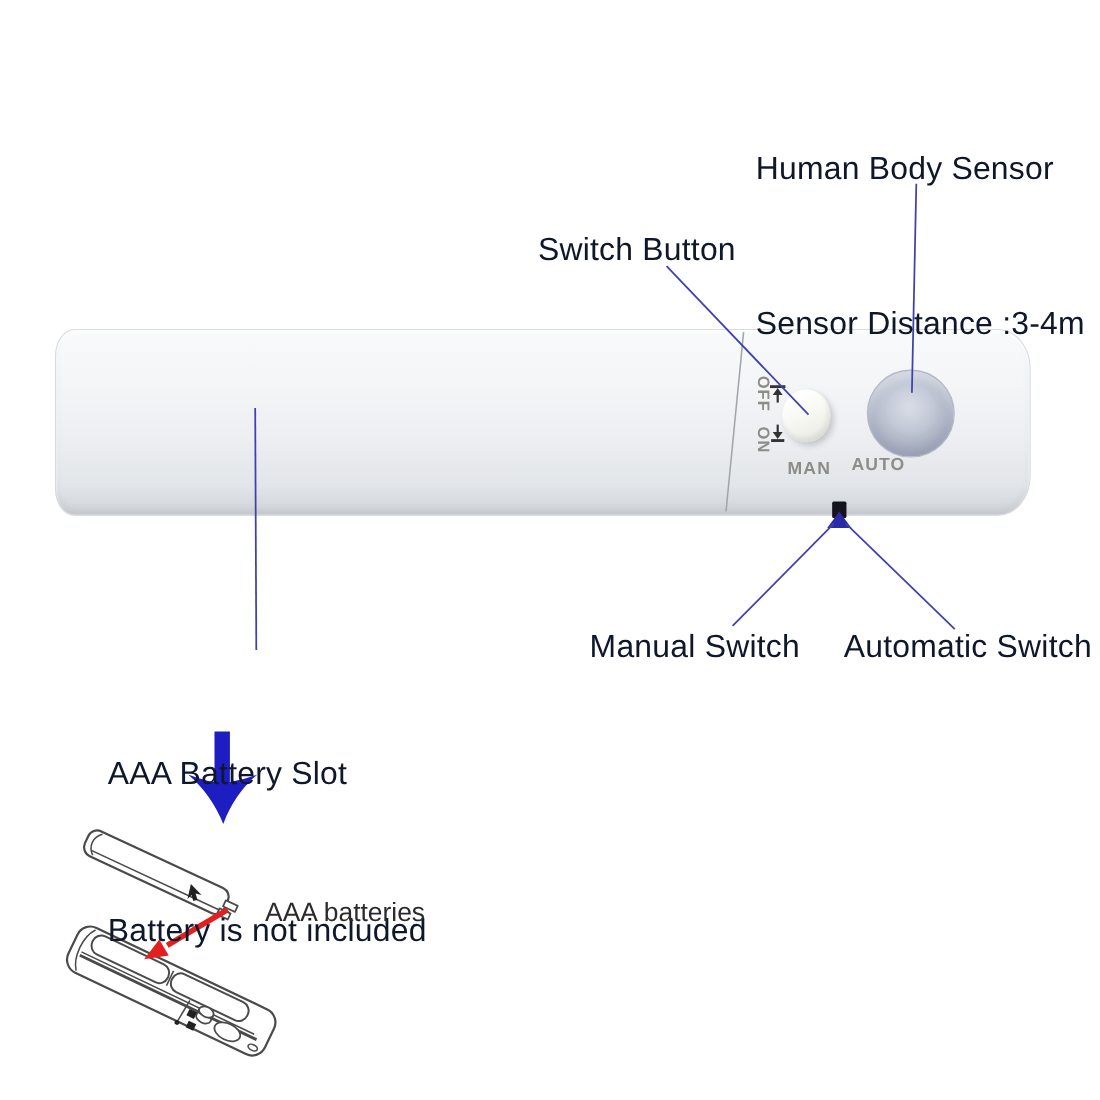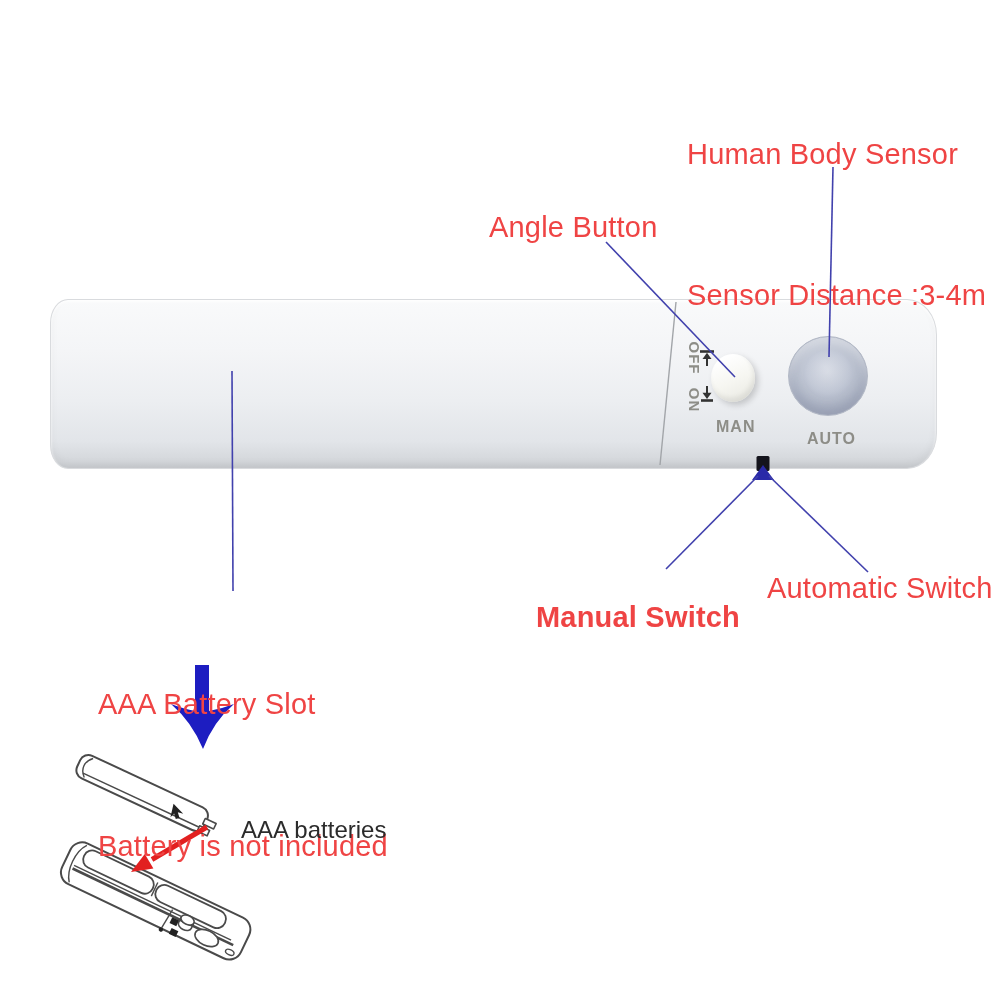--- a/index.html
+++ b/index.html
@@ -1,21 +1,21 @@
 <!DOCTYPE html>
 <html><head>
 <meta charset="utf-8">
 <style>
   html,body{margin:0;padding:0;background:#ffffff;}
   #stage{
     position:relative;width:1000px;height:1000px;background:#ffffff;
     overflow:hidden;font-family:"Liberation Sans",sans-serif;
   }
   .label{
-    position:absolute;color:#ef4444;font-size:29px;line-height:47px;
+    position:absolute;color:#0f172a;font-size:29px;line-height:47px;
     white-space:pre;letter-spacing:0.2px;
   }
   .label-sm{position:absolute;color:#2b2b2b;font-size:24px;white-space:pre;}
   #device{
     position:absolute;left:50px;top:299px;width:885px;height:168px;
     border-radius:18px 30px 30px 18px / 24px 36px 36px 24px;
     background:linear-gradient(180deg,#f9fafb 0%,#f4f5f7 30%,#eceef1 60%,#e2e5e9 84%,#d4d7db 96%,#cbced2 100%);
     border:1px solid #d9dbde;
     box-shadow:inset 0 2px 3px rgba(255,255,255,.9), inset 0 -4px 8px rgba(0,0,0,.05);
   }
@@ -51,21 +51,21 @@
   <div id="sensor-dome">
     <div id="sensor-facet"></div>
   </div>
 
   <div id="switch-knob"></div>
 
   <div class="marking marking-rot" style="left:694px;top:358px;">OFF</div>
   <div class="marking marking-rot" style="left:694px;top:400px;">ON</div>
 
   <div class="marking" style="left:716px;top:418px;font-size:16px;">MAN</div>
-  <div class="marking" style="left:774px;top:430px;font-size:16px;margin-left:33px;">AUTO</div>
+  <div class="marking" style="left:774px;top:414px;font-size:16px;">AUTO</div>
 
   <svg id="svg-overlay" width="1000" height="1000" viewBox="0 0 1000 1000">
 
     <line x1="676" y1="302" x2="660" y2="465" stroke="#a2a5a9" stroke-width="1.4"></line>
 
     <g stroke="#333333" fill="#333333">
       <line x1="700" y1="351.5" x2="714" y2="351.5" stroke-width="2.6"></line>
       <line x1="707" y1="366" x2="707" y2="357" stroke-width="2"></line>
       <polygon points="702.5,359 711.5,359 707,352.8" stroke="none"></polygon>
     </g>
@@ -119,23 +119,23 @@
       <line x1="207" y1="827" x2="152" y2="859.5" stroke="#e22020" stroke-width="5"></line>
       <polygon points="131,872 144.8,854 153.4,868.6" fill="#e22020"></polygon>
     </g>
   </svg>
 
   <div class="label txt" style="left:687px;top:37px;">
     <div>Human Body Sensor</div>
     <div>Sensor Distance :3-4m</div>
   </div>
 
-  <div class="label txt" style="left:489px;top:204px;">Angle Button</div>
+  <div class="label txt" style="left:489px;top:204px;">Switch Button</div>
 
-  <div class="label txt" style="left:536px;top:594px;font-weight:bold;">Manual Switch</div>
+  <div class="label txt" style="left:536px;top:565px;">Manual Switch</div>
 
   <div class="label txt" style="left:98px;top:586px;">
     <div style="line-height:48px;">AAA Battery Slot</div>
     <div style="line-height:48px;">Battery is not included</div>
   </div>
 
   <div class="label txt" style="left:767px;top:565px;">Automatic Switch</div>
 
   <div class="label-sm txt" style="left:241px;top:816px;">AAA batteries</div>
 

